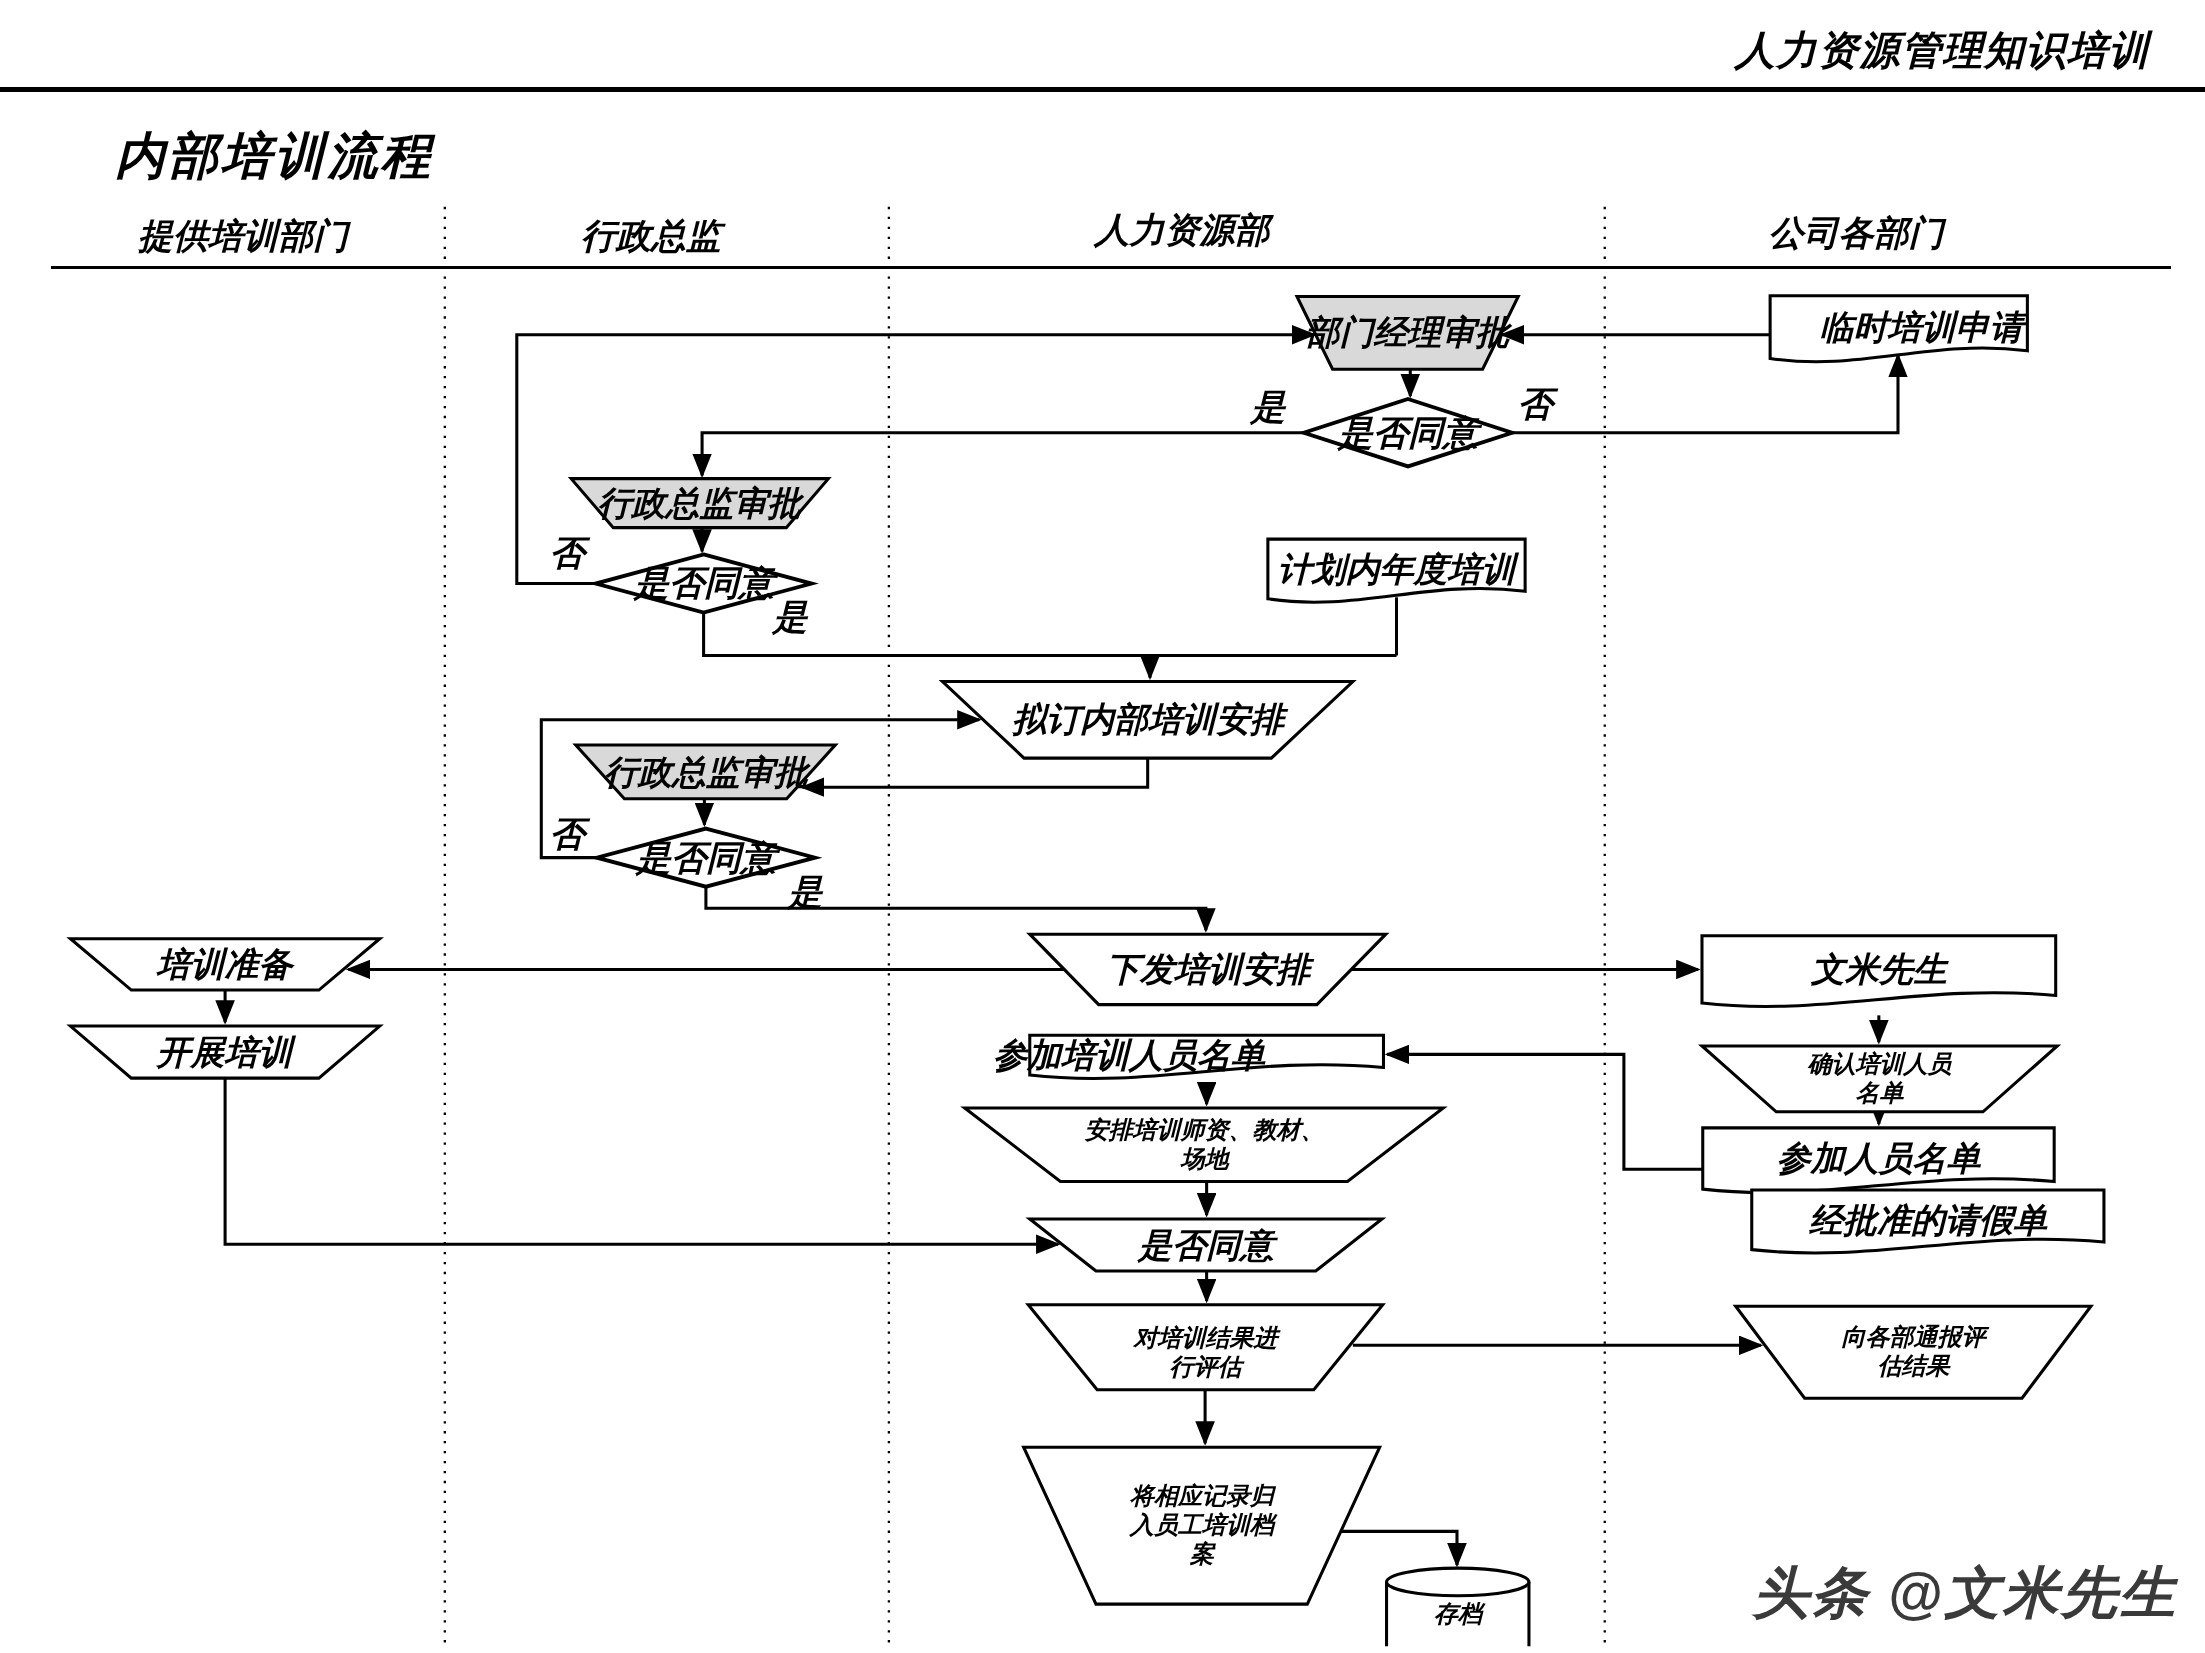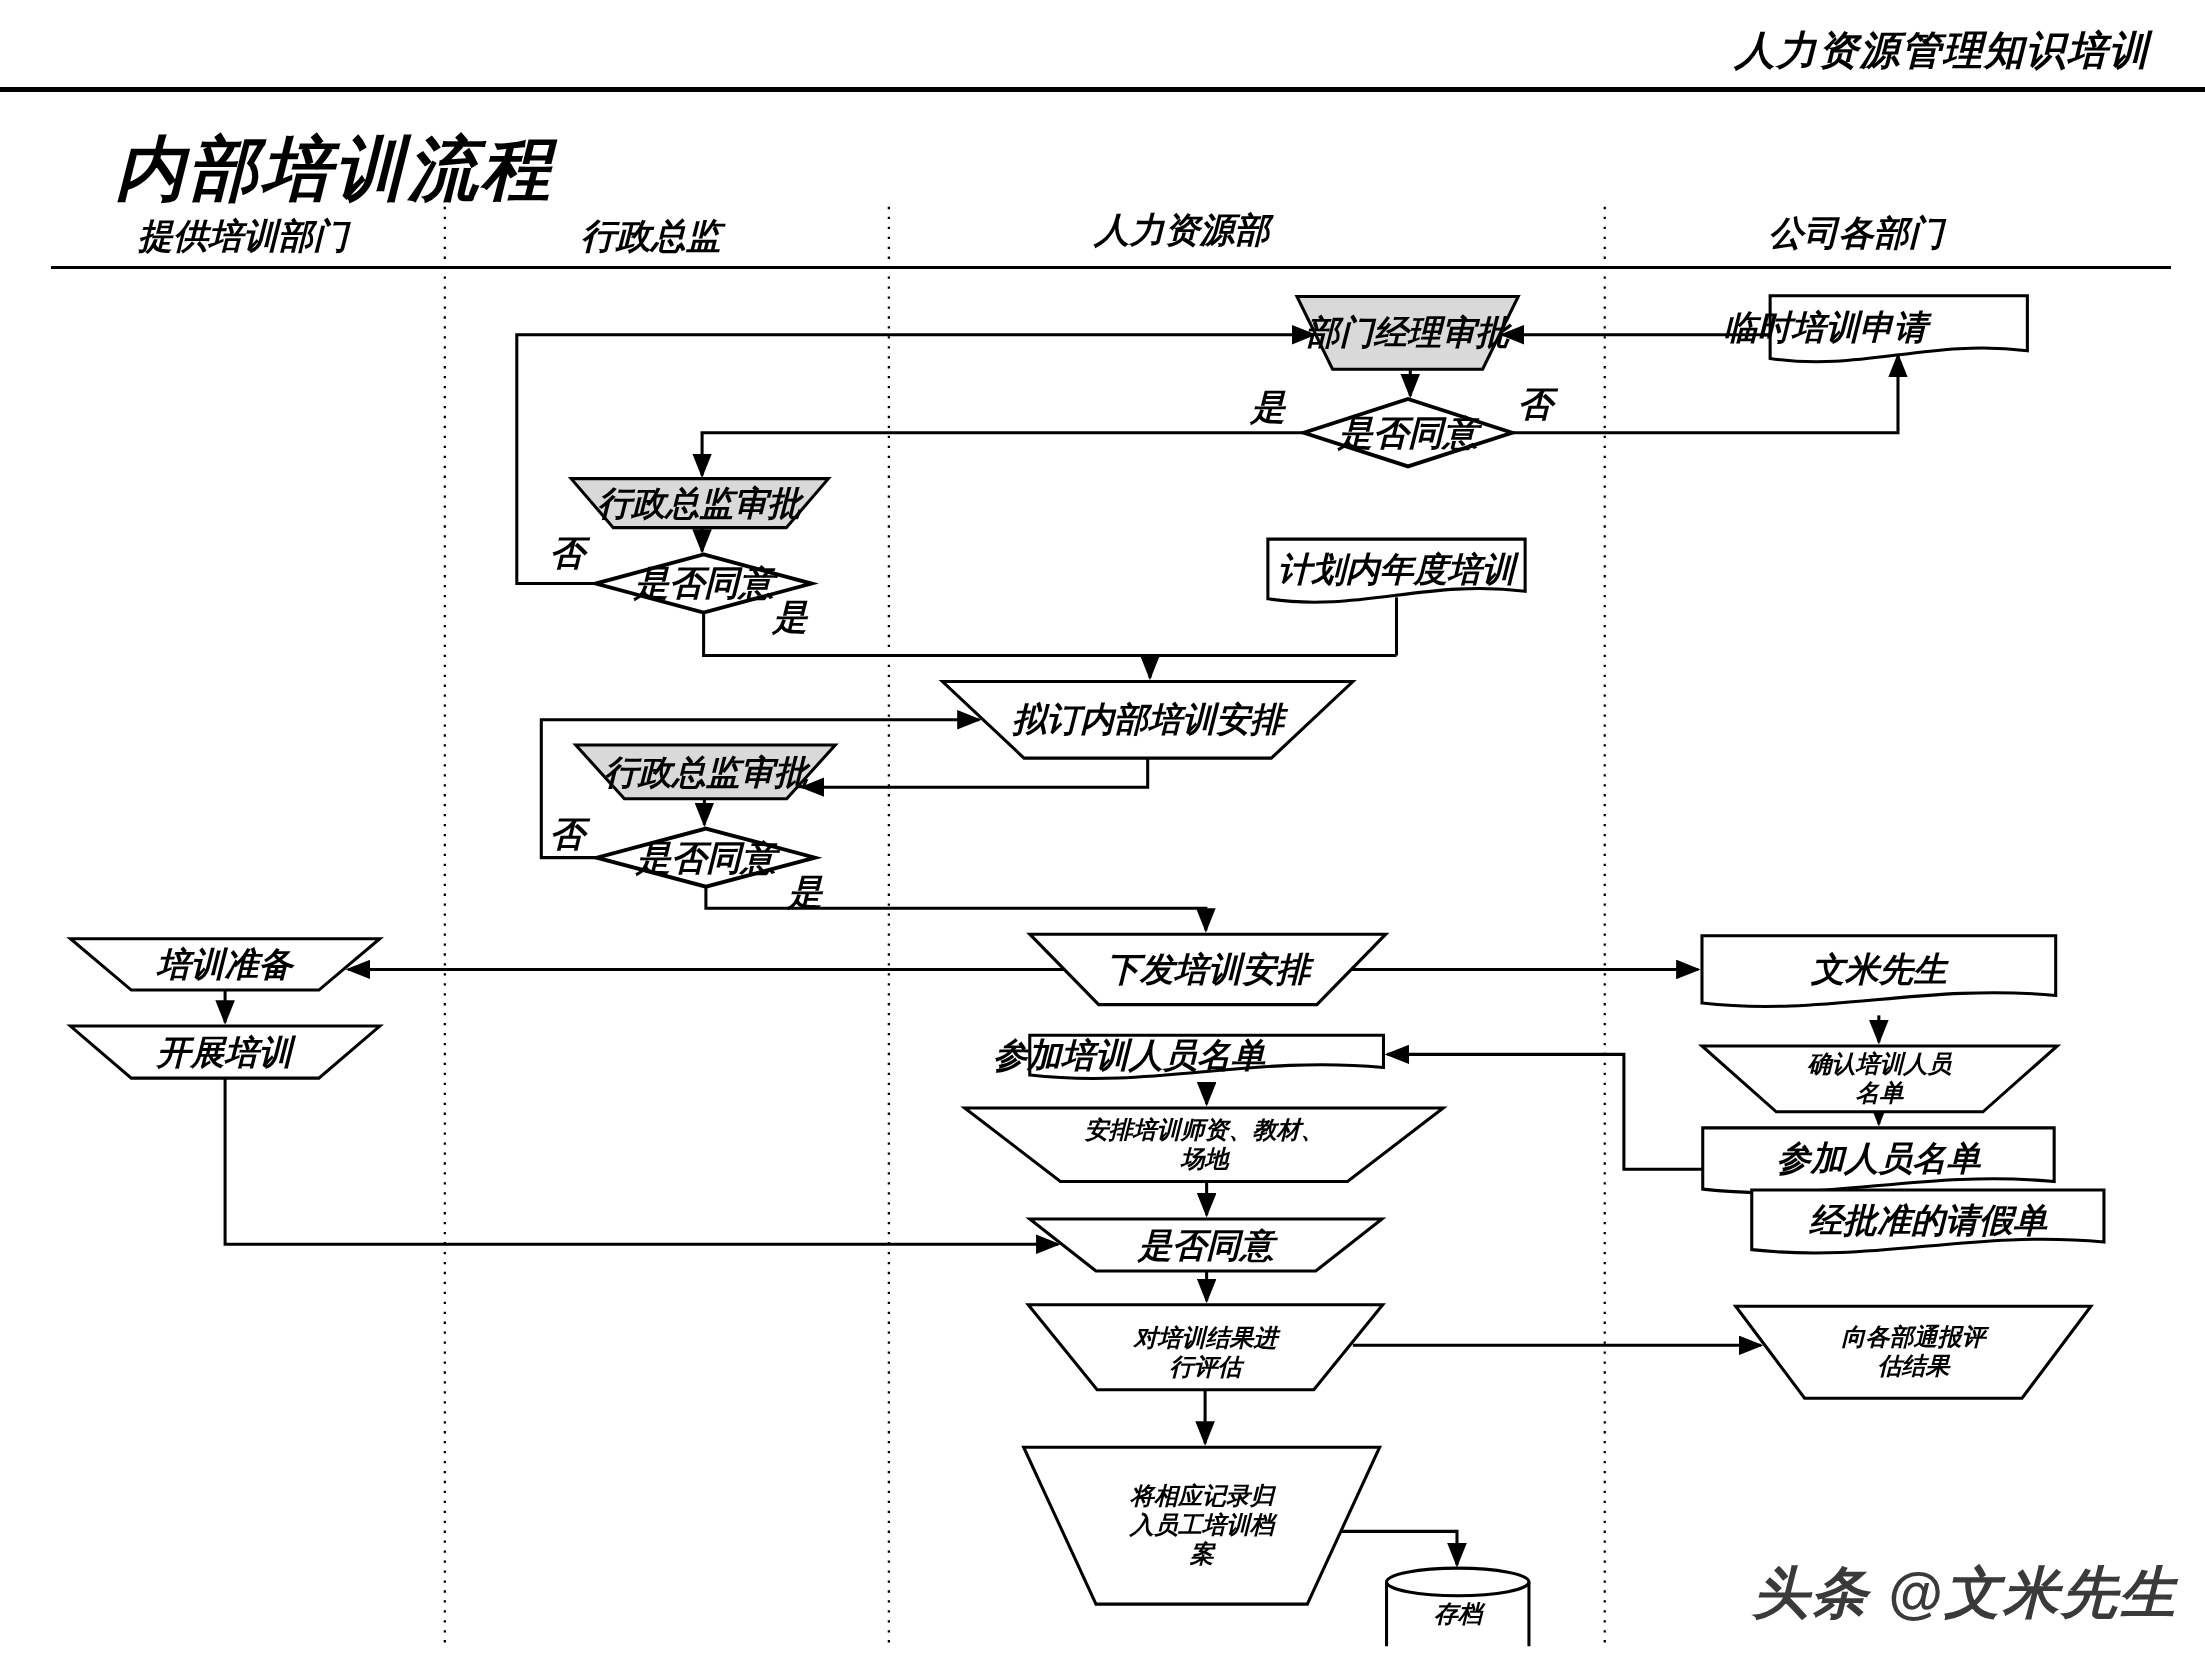--- a/index.html
+++ b/index.html
@@ -2,21 +2,21 @@
 <html style="font-size:12.3px"><head>
 <meta charset="utf-8">
 <style>
   html,body{margin:0;padding:0;background:#fff;}
   .page{position:relative;width:2205px;height:1654px;background:#ffffff;overflow:hidden;
         font-family:"Liberation Sans","DejaVu Sans",sans-serif;color:#000;font-style:italic;}
   .doc-header{position:absolute;top:23px;right:55px;font-size:40px;font-weight:bold;letter-spacing:1.5px;}
   .rule{position:absolute;background:#000;}
   .rule-top{left:0;top:87px;width:2205px;height:4.6px;}
   .rule-lanes{left:51px;top:266px;width:2120px;height:3.1px;}
-  .page-title{position:absolute;left:115px;top:123px;font-size:70px;font-weight:bold;letter-spacing:3.1px;}
+  .page-title{position:absolute;left:115px;top:123px;font-size:50px;font-weight:bold;letter-spacing:3.1px;}
   .lane-label{position:absolute;transform:translate(-50%,-50%);font-size:35px;font-weight:bold;white-space:nowrap;}
   #diagram{position:absolute;left:0;top:0;width:2205px;height:1654px;}
   #diagram svg{position:absolute;left:0;top:0;}
   .node-label{position:absolute;display:flex;align-items:center;justify-content:center;
               text-align:center;font-size:34px;font-weight:600;line-height:1.2;
               white-space:pre-line;pointer-events:none;}
   .node-label.dia{font-size:35px;}
   .node-label.small{font-size:24px;}
   .branch-label{position:absolute;transform:translate(-50%,-50%);font-size:35px;font-weight:600;}
   .watermark{position:absolute;left:1753px;top:1556px;font-size:56px;font-weight:bold;
@@ -93,21 +93,21 @@
         <path d="M2288,1554 L2748,1554 L2748,1622 C2573.2,1606 2449,1650 2288,1632 Z" fill="#ffffff" stroke="#000000" stroke-width="4"></path>
         <polygon points="1345,1592 1805,1592 1718.5,1660 1431.5,1660" fill="#ffffff" stroke="#000000" stroke-width="4"></polygon>
         <polygon points="1343,1704 1806,1704 1716,1815 1433,1815" fill="#ffffff" stroke="#000000" stroke-width="4"></polygon>
         <polygon points="2267,1706 2731,1706 2641,1826 2357,1826" fill="#ffffff" stroke="#000000" stroke-width="4"></polygon>
         <polygon points="1337,1890 1802,1890 1707.5,2095 1431.5,2095" fill="#ffffff" stroke="#000000" stroke-width="4"></polygon>
         <g>
           <path d="M1811,2066 V2150 M1997,2066 V2150" fill="none" stroke="#000000" stroke-width="4"></path>
           <ellipse cx="1904" cy="2066" rx="93" ry="18" fill="#ffffff" stroke="#000000" stroke-width="4"></ellipse>
         </g>
       </svg>
-      <div class="node-label" style="left: 1674px; top: 296px; width: 303px; height: 63px;">临时培训申请</div>
+      <div class="node-label" style="left: 1770px; top: 296px; width: 303px; height: 63px;">临时培训申请</div>
       <div class="node-label" style="left: 1297px; top: 296px; width: 221px; height: 73px;">部门经理审批</div>
       <div class="node-label dia" style="left: 1304px; top: 399px; width: 208px; height: 67px;">是否同意</div>
       <div class="node-label" style="left: 571px; top: 479px; width: 257px; height: 49px;">行政总监审批</div>
       <div class="node-label dia" style="left: 596px; top: 554px; width: 216px; height: 58px;">是否同意</div>
       <div class="node-label" style="left: 1268px; top: 539px; width: 257px; height: 60px;">计划内年度培训</div>
       <div class="node-label" style="left: 943px; top: 681px; width: 410px; height: 77px;">拟订内部培训安排</div>
       <div class="node-label" style="left: 576px; top: 745px; width: 260px; height: 54px;">行政总监审批</div>
       <div class="node-label dia" style="left: 597px; top: 829px; width: 218px; height: 58px;">是否同意</div>
       <div class="node-label" style="left: 70px; top: 939px; width: 309px; height: 51px;">培训准备</div>
       <div class="node-label" style="left: 70px; top: 1026px; width: 309px; height: 52px;">开展培训</div>

